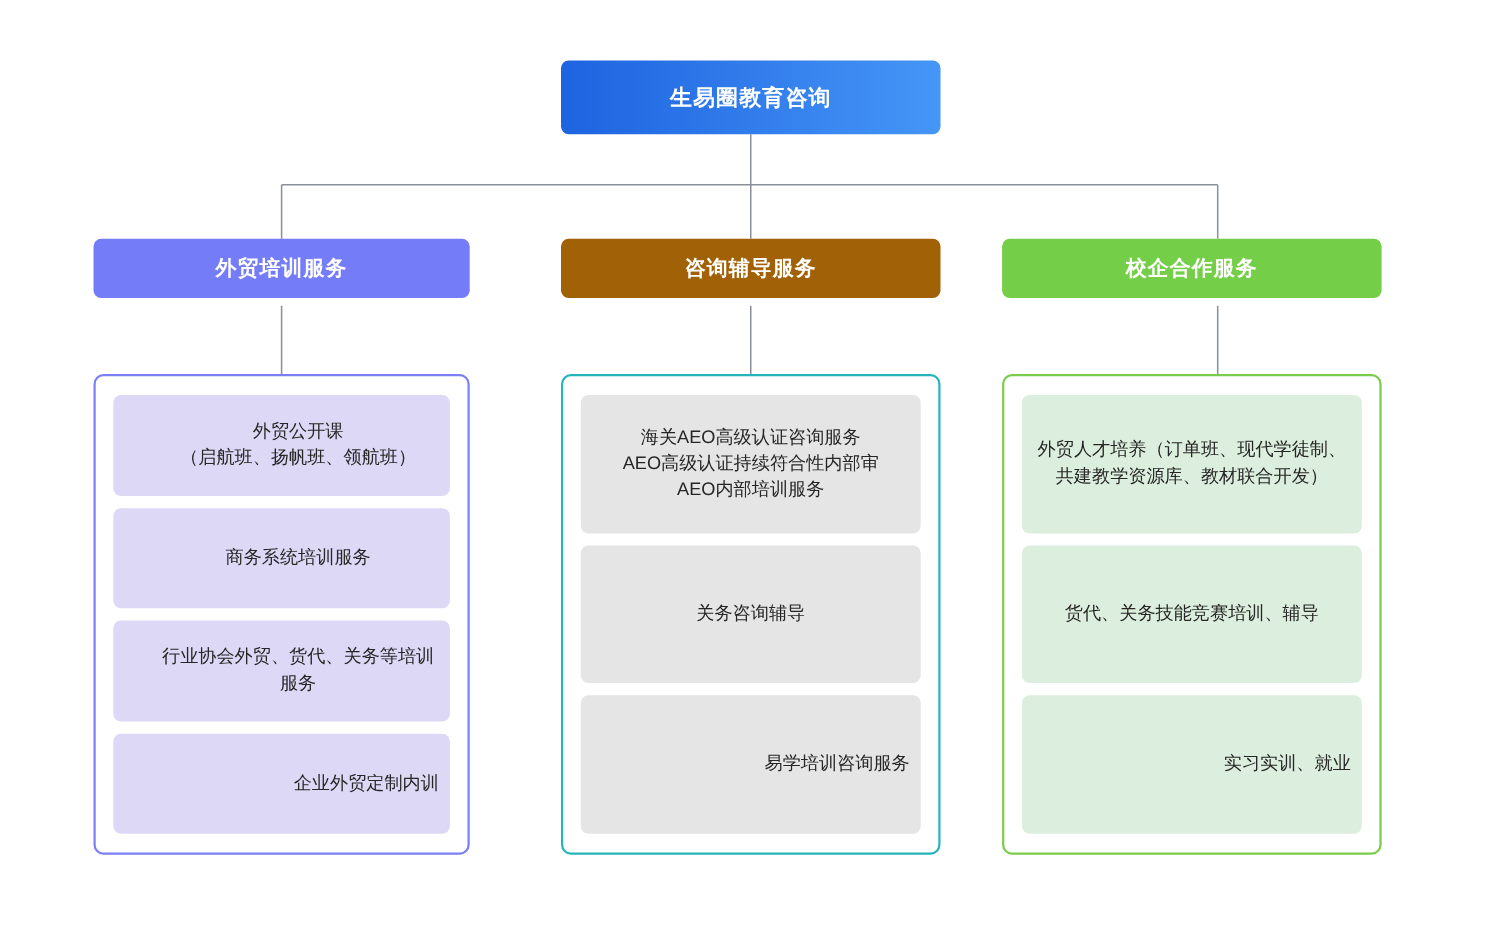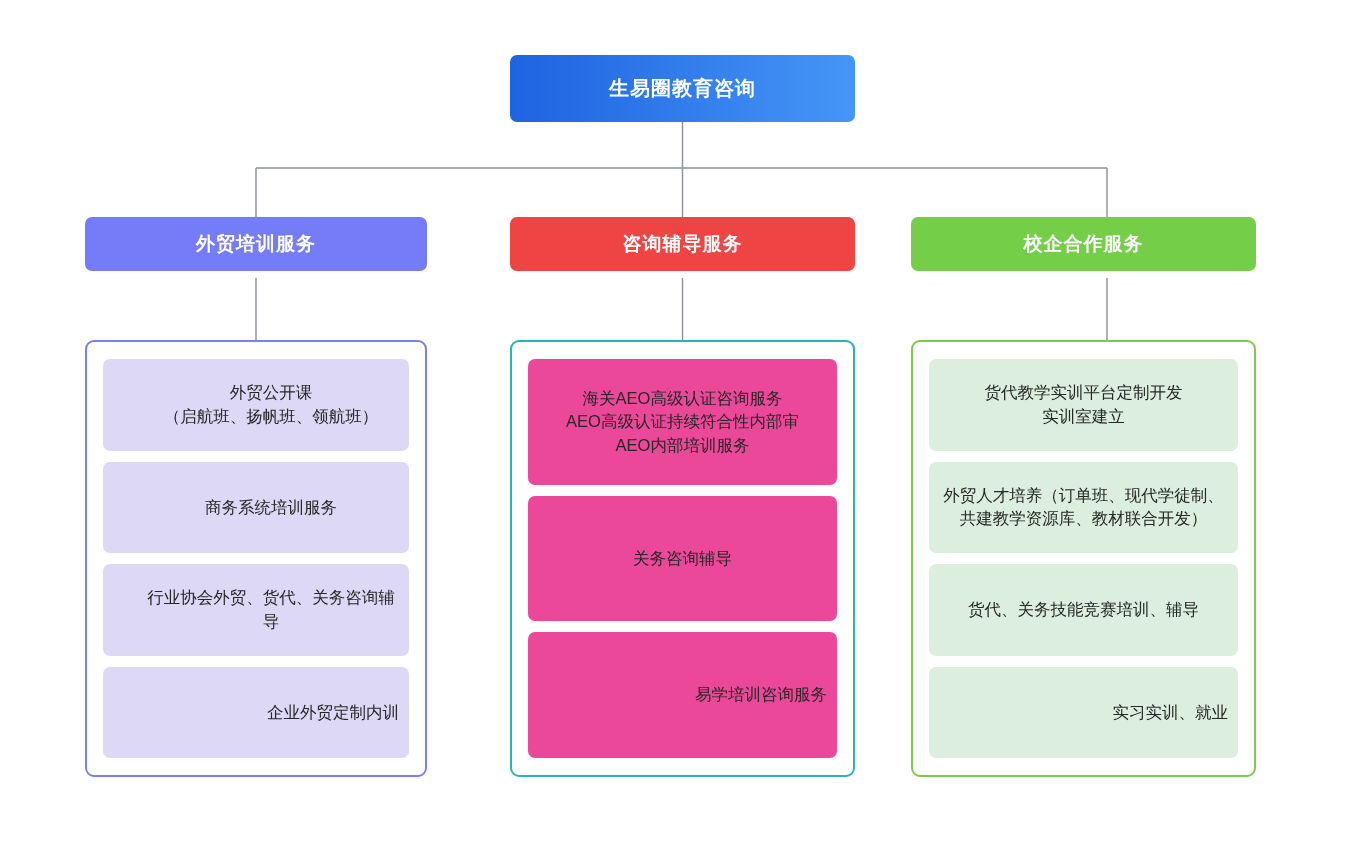--- a/index.html
+++ b/index.html
@@ -114,23 +114,23 @@
     line-height: 1.42;
     text-align: center;
     white-space: pre-line;
   }
 
   
   .col-0 .cat-header { background: #757cf8; }
   .col-0 .cat-box    { border-color: #7b7ff5; }
   .col-0 .leaf-card  { background: #ddd8f5; padding-left: 40px; }
 
-  .col-1 .cat-header { background: #ef4444; }
+  .col-1 .cat-header { background: #a16207; }
   .col-1 .cat-box    { border-color: #26b4bc; }
-  .col-1 .leaf-card  { background: #ec4899; }
+  .col-1 .leaf-card  { background: #e5e5e5; }
 
   .col-2 .cat-header { background: #75ce48; }
   .col-2 .cat-box    { border-color: #79cc4c; }
   .col-2 .leaf-card  { background: #dceedd; }
 </style>
 </head>
 <body>
 
 <div id="chart-root">
 
@@ -159,21 +159,21 @@
     </div>
     <div class="cat-box">
       <div class="leaf-card">
         <span class="leaf-label">外贸公开课
 （启航班、扬帆班、领航班）</span>
       </div>
       <div class="leaf-card">
         <span class="leaf-label">商务系统培训服务</span>
       </div>
       <div class="leaf-card">
-        <span class="leaf-label">行业协会外贸、货代、关务咨询辅导</span>
+        <span class="leaf-label">行业协会外贸、货代、关务等培训服务</span>
       </div>
       <div class="leaf-card">
         <span class="leaf-label">企业外贸定制内训</span>
       </div>
     </div>
   </div>
 
   <div class="column col-1">
     <div class="cat-header">
       <span class="cat-header-label">咨询辅导服务</span>
@@ -192,24 +192,20 @@
       </div>
     </div>
   </div>
 
   <div class="column col-2">
     <div class="cat-header">
       <span class="cat-header-label">校企合作服务</span>
     </div>
     <div class="cat-box">
       <div class="leaf-card">
-        <span class="leaf-label">货代教学实训平台定制开发
-实训室建立</span>
-      </div>
-      <div class="leaf-card">
         <span class="leaf-label">外贸人才培养（订单班、现代学徒制、共建教学资源库、教材联合开发）</span>
       </div>
       <div class="leaf-card">
         <span class="leaf-label">货代、关务技能竞赛培训、辅导</span>
       </div>
       <div class="leaf-card">
         <span class="leaf-label">实习实训、就业</span>
       </div>
     </div>
   </div>

